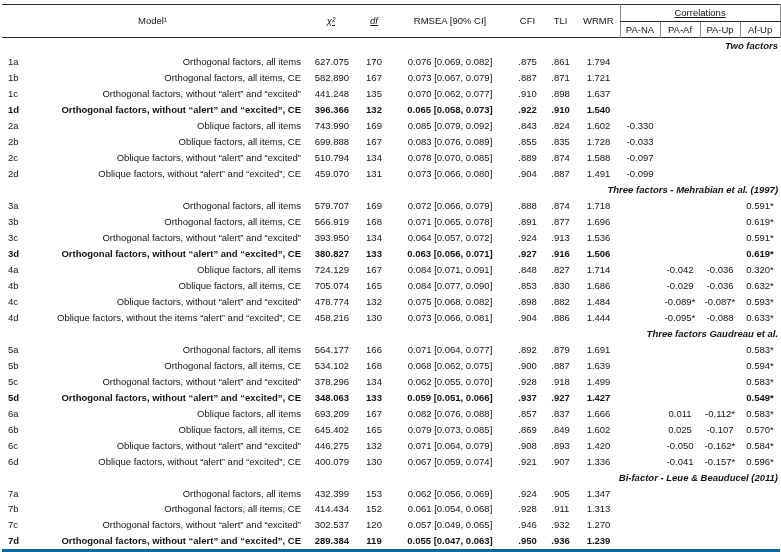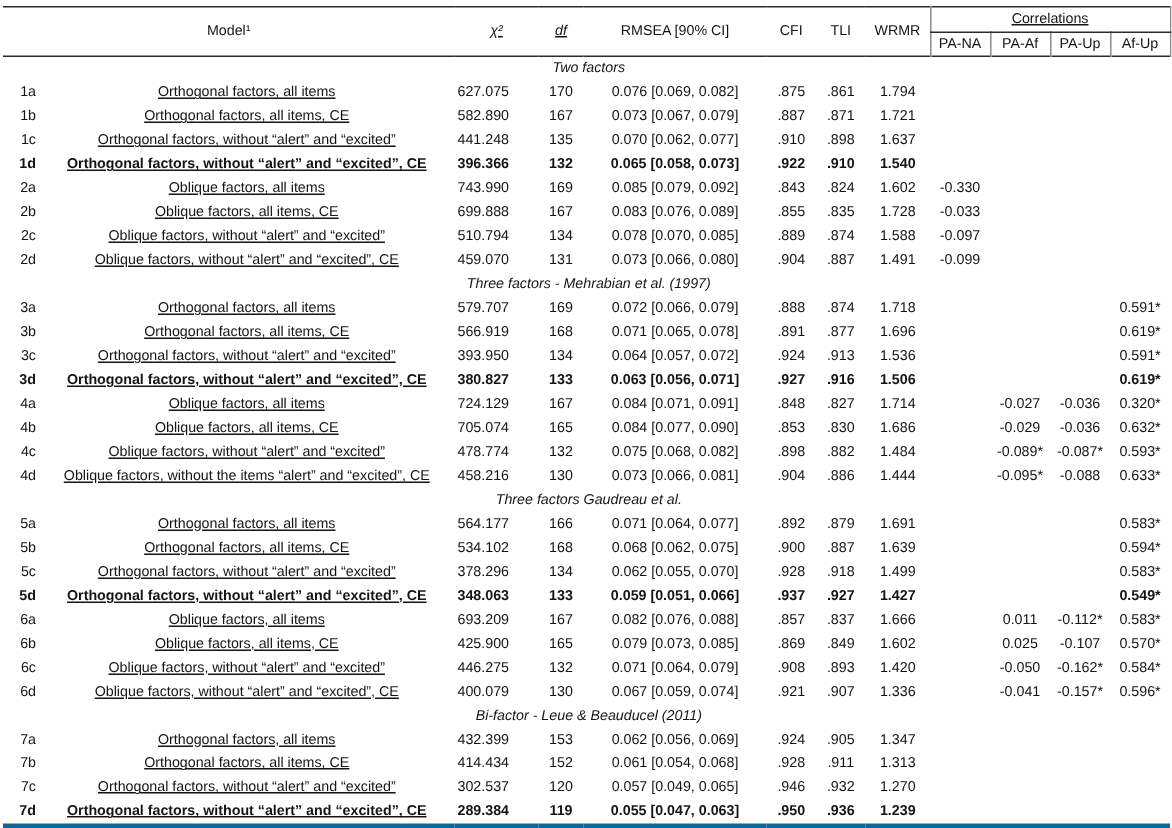--- a/index.html
+++ b/index.html
@@ -21,25 +21,25 @@
   }
   thead th { font-weight: 400; text-align: center; padding: 2px; }
   .ital { font-style: italic; text-decoration: underline; }
   .corr-span {
     border-bottom: 1px solid #2b2b2b;
     border-left: 1px solid #8a8a8a; border-right: 1px solid #8a8a8a; text-decoration: underline;
   }
   .corr-sub th { border-left: 1px solid #8a8a8a; }
   .corr-sub th:last-child { border-right: 1px solid #8a8a8a; }
   tbody tr:first-child td { border-top: 1px solid #2b2b2b; }
-  td.col-id { text-align: right; padding-left: 6px; }
-  td.col-model { text-align: center; text-decoration: underline; }
-  td.col-chi2 { text-align: left; padding-right: 10px; }
+  td.col-id { text-align: left; padding-left: 6px; }
+  td.col-model { text-align: right; }
+  td.col-chi2 { text-align: right; padding-right: 10px; }
   td.col-df, td.col-rmsea, td.col-cfi, td.col-tli, td.col-wrmr, td.col-corr { text-align: center; }
-  tr.section-row td { font-style: italic; text-align: center; padding-left: 5px; }
+  tr.section-row td { font-style: italic; text-align: right; padding-left: 5px; font-weight: bold; }
   tr.bold td { font-weight: 700; }
 </style>
 </head>
 <body>
 
 <div class="page">
   <table>
     <colgroup>
       <col style="width:24px">
         <col style="width:277px">
@@ -250,21 +250,21 @@
         <tr>
           <td class="col-id">4a</td>
           <td class="col-model">Oblique factors, all items</td>
           <td class="col-chi2">724.129</td>
           <td class="col-df">167</td>
           <td class="col-rmsea">0.084 [0.071, 0.091]</td>
           <td class="col-cfi">.848</td>
           <td class="col-tli">.827</td>
           <td class="col-wrmr">1.714</td>
           <td class="col-corr"></td>
-          <td class="col-corr">-0.027</td>
+          <td class="col-corr">-0.042</td>
           <td class="col-corr">-0.036</td>
           <td class="col-corr">0.320*</td>
         </tr>
         <tr>
           <td class="col-id">4b</td>
           <td class="col-model">Oblique factors, all items, CE</td>
           <td class="col-chi2">705.074</td>
           <td class="col-df">165</td>
           <td class="col-rmsea">0.084 [0.077, 0.090]</td>
           <td class="col-cfi">.853</td>
@@ -372,21 +372,21 @@
           <td class="col-tli">.837</td>
           <td class="col-wrmr">1.666</td>
           <td class="col-corr"></td>
           <td class="col-corr">0.011</td>
           <td class="col-corr">-0.112*</td>
           <td class="col-corr">0.583*</td>
         </tr>
         <tr>
           <td class="col-id">6b</td>
           <td class="col-model">Oblique factors, all items, CE</td>
-          <td class="col-chi2">425.900</td>
+          <td class="col-chi2">645.402</td>
           <td class="col-df">165</td>
           <td class="col-rmsea">0.079 [0.073, 0.085]</td>
           <td class="col-cfi">.869</td>
           <td class="col-tli">.849</td>
           <td class="col-wrmr">1.602</td>
           <td class="col-corr"></td>
           <td class="col-corr">0.025</td>
           <td class="col-corr">-0.107</td>
           <td class="col-corr">0.570*</td>
         </tr>

